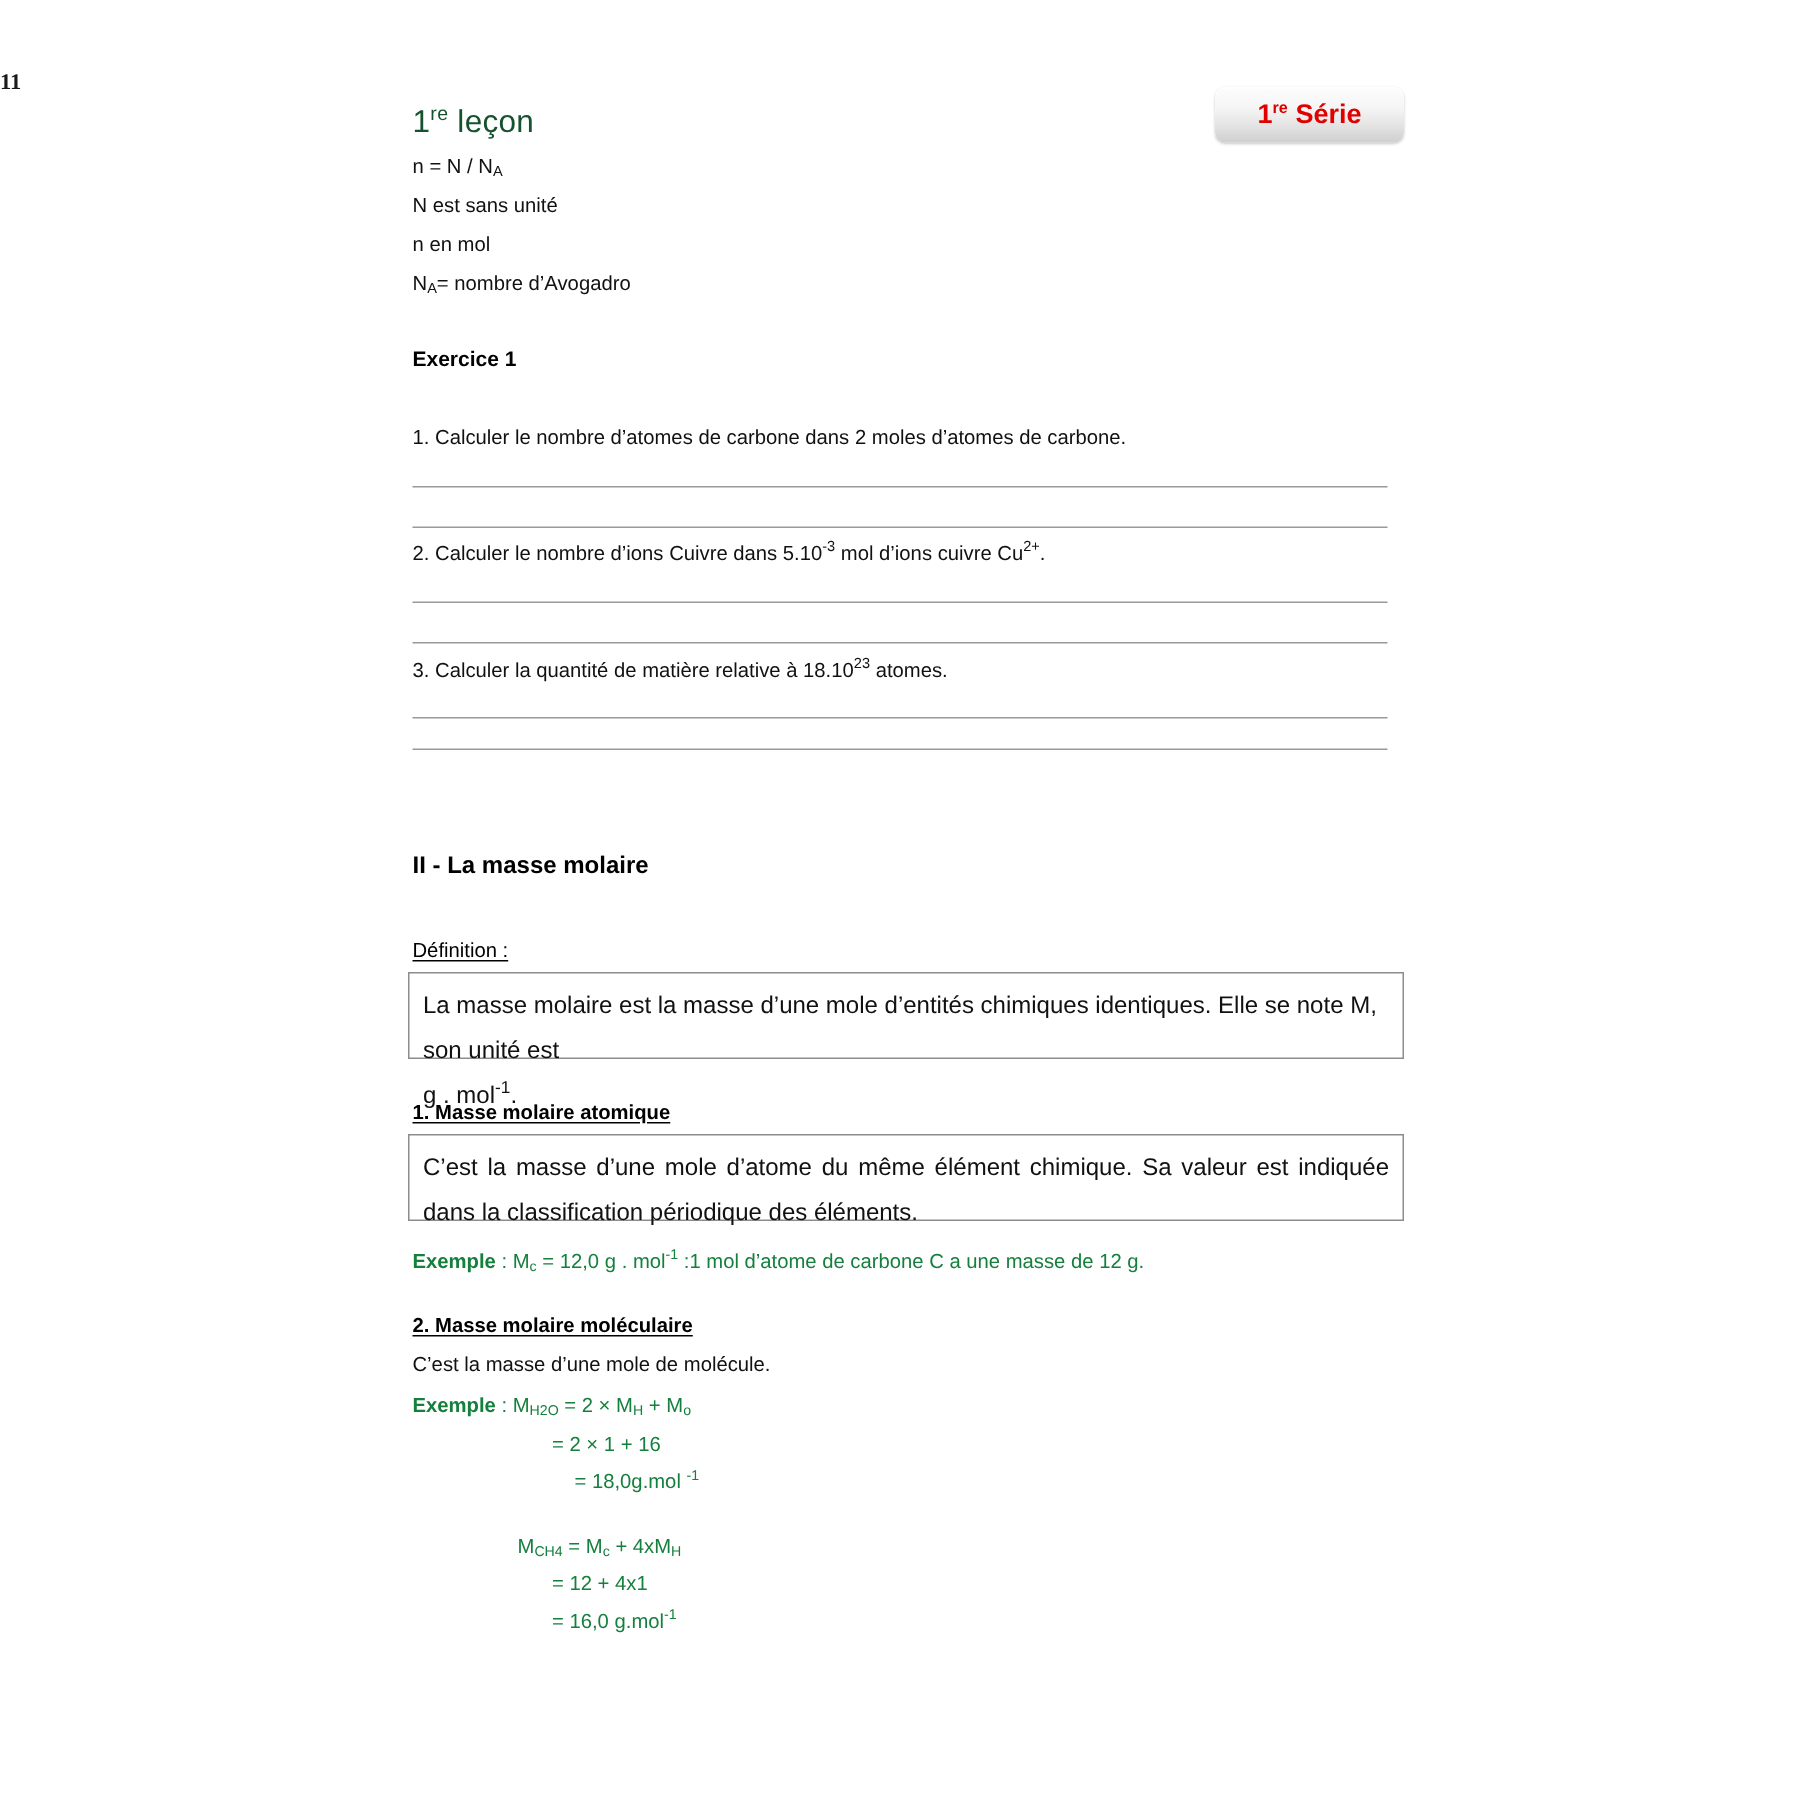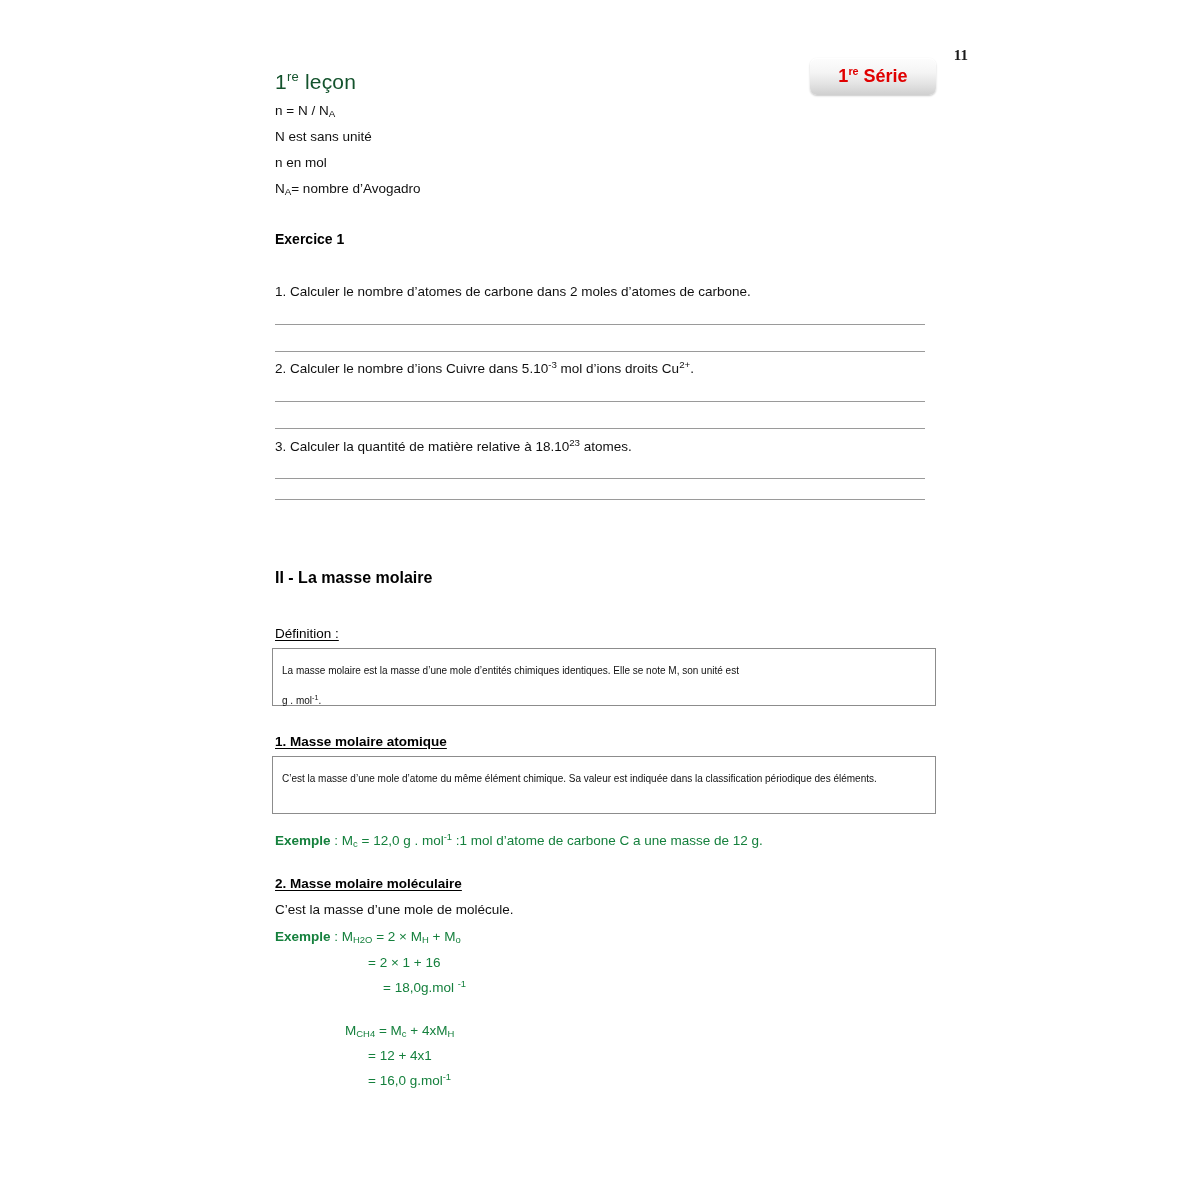--- a/index.html
+++ b/index.html
@@ -23,21 +23,21 @@
     height: 1200px;
     background: #ffffff;
   }
 
   
   .page-number {
     position: absolute;
     left: 0;
     top: 47px;
     width: 968px;
-    text-align: right;
+    text-align: left;
     font-family: "Liberation Serif", serif;
     font-size: 15px;
     font-weight: bold;
     color: #1a1a1a;
   }
 
   .lesson-label {
     position: absolute;
     left: 275px;
     top: 70px;
@@ -139,21 +139,21 @@
     border-top: 1.4px solid #9a9a9a;
   }
 
   
   .textbox {
     position: absolute;
     border: 1px solid #8c8c8c;
     box-sizing: border-box;
     background: #ffffff;
     padding: 7px 9px 6px 9px;
-    font-size: 10px;
+    font-size: 16px;
     line-height: 30px;
     color: #111111;
   }
   .textbox.justify {
     text-align: justify;
     text-align-last: left;
   }
   .textbox sup {
     font-size: 0.72em;
     vertical-align: super;
@@ -211,21 +211,21 @@
 
   <div class="btext" style="left:275px; top:181px;"><span>N</span><sub>A</sub><span>= nombre d’Avogadro</span></div>
 
   <div class="heading-red ex" style="left:275px; top:231px;">Exercice 1</div>
 
   <div class="btext" style="left:275px; top:284px;">1. Calculer le nombre d’atomes de carbone dans 2 moles d’atomes de carbone.</div>
 
   <div class="rule" style="top:324px;"></div>
   <div class="rule" style="top:351px;"></div>
 
-  <div class="btext" style="left:275px; top:361px;"><span>2. Calculer le nombre d’ions Cuivre dans 5.10</span><sup>-3</sup><span> mol d’ions droits Cu</span><sup>2+</sup><span>.</span></div>
+  <div class="btext" style="left:275px; top:361px;"><span>2. Calculer le nombre d’ions Cuivre dans 5.10</span><sup>-3</sup><span> mol d’ions cuivre Cu</span><sup>2+</sup><span>.</span></div>
 
   <div class="rule" style="top:401px;"></div>
   <div class="rule" style="top:428px;"></div>
 
   <div class="btext" style="left:275px; top:439px;"><span>3. Calculer la quantité de matière relative à 18.10</span><sup>23</sup><span> atomes.</span></div>
 
   <div class="rule" style="top:478px;"></div>
   <div class="rule" style="top:499px;"></div>
 
   <div class="heading-red sect" style="left:275px; top:569px;">II - La masse molaire</div>

